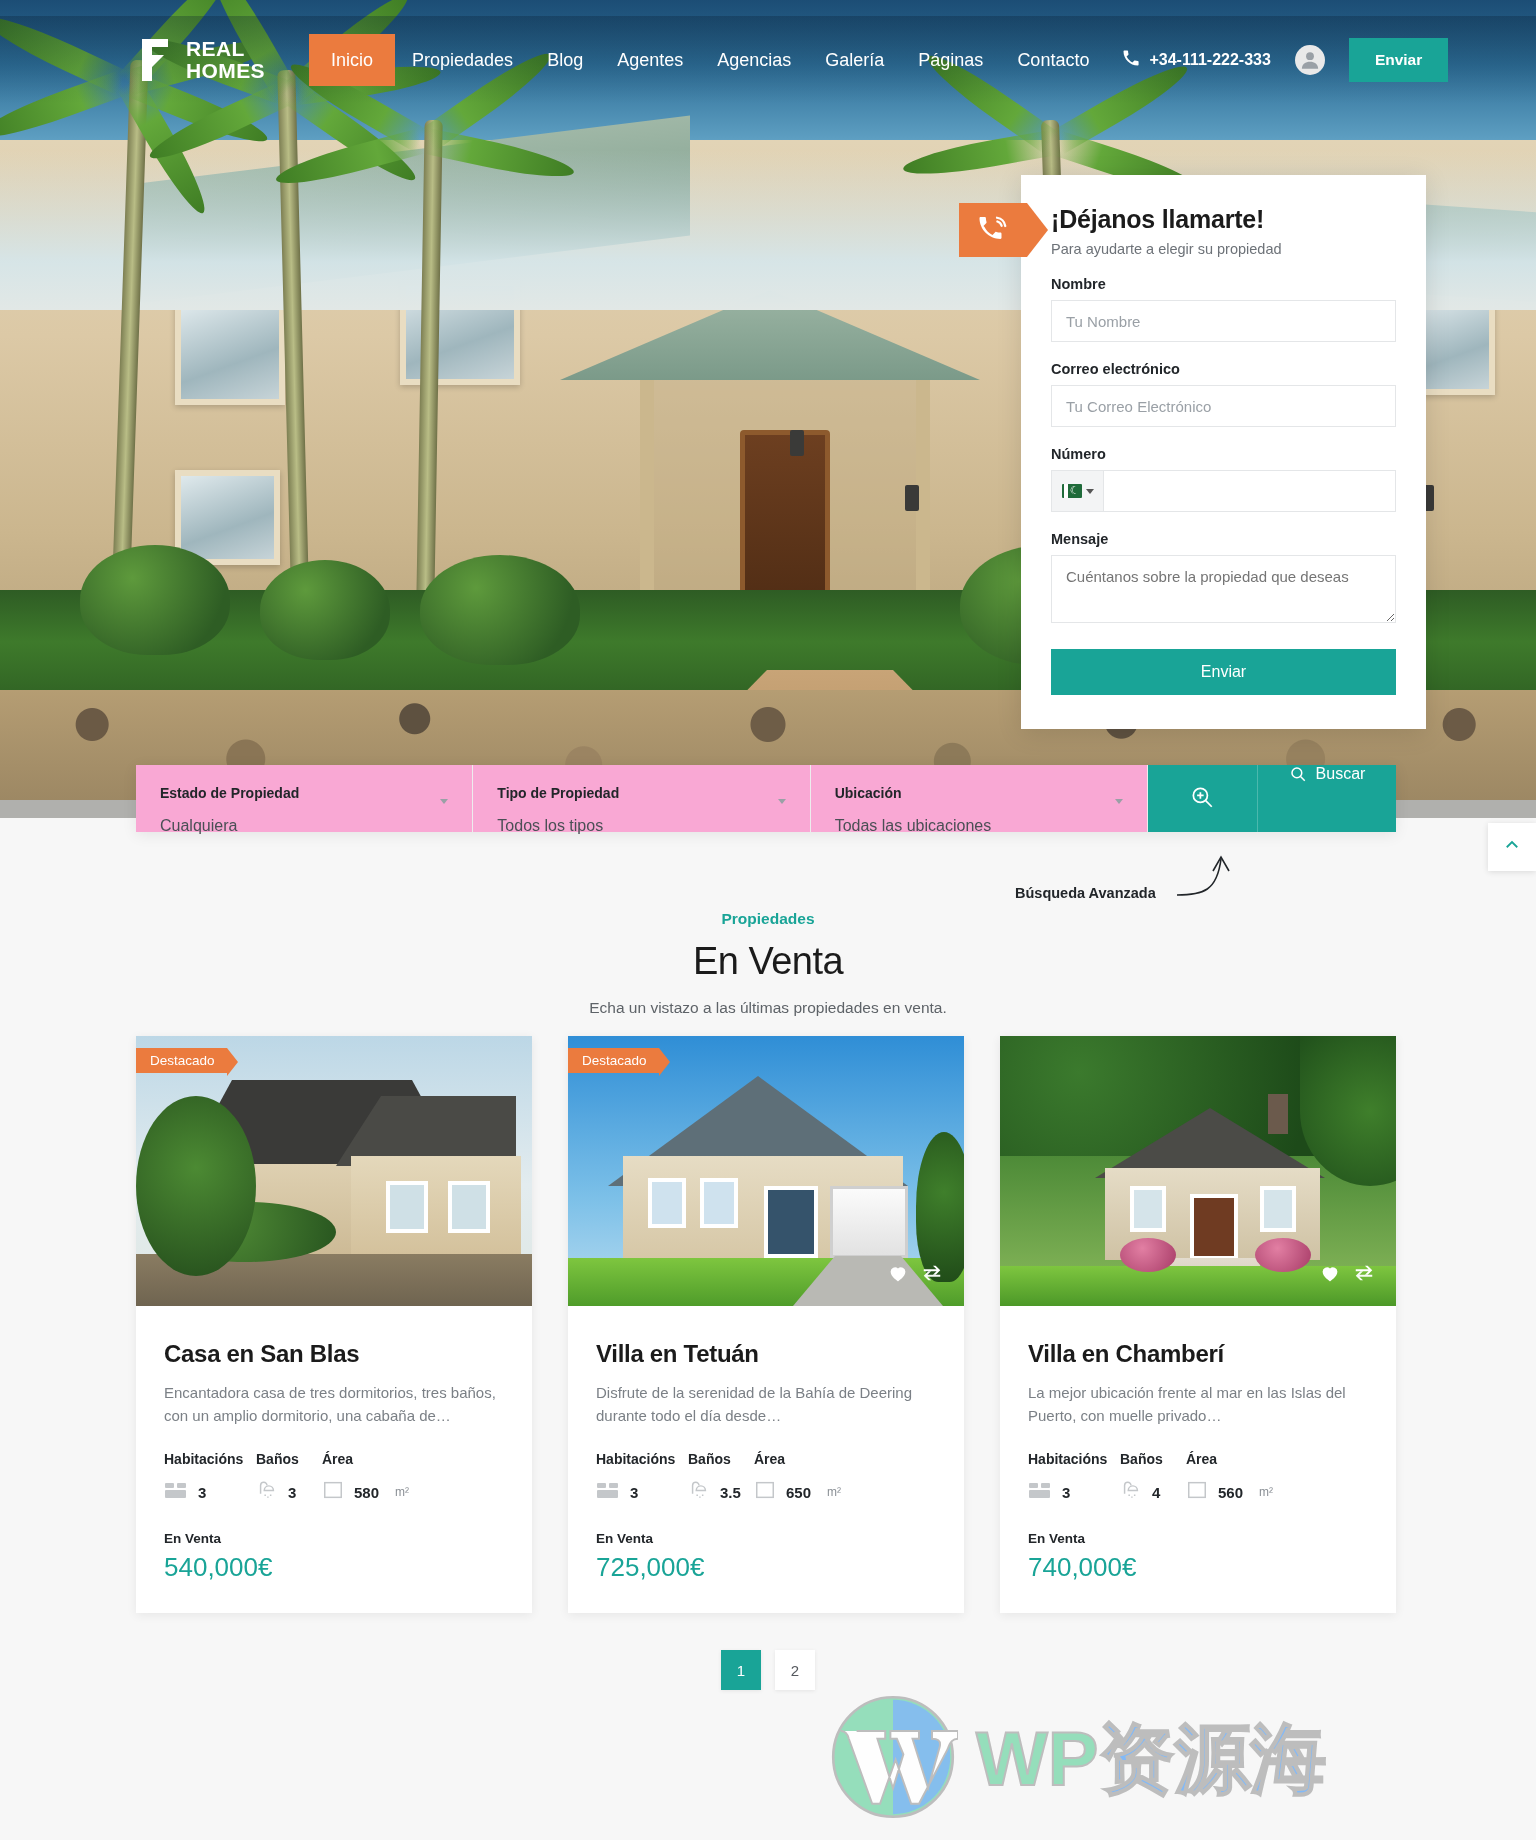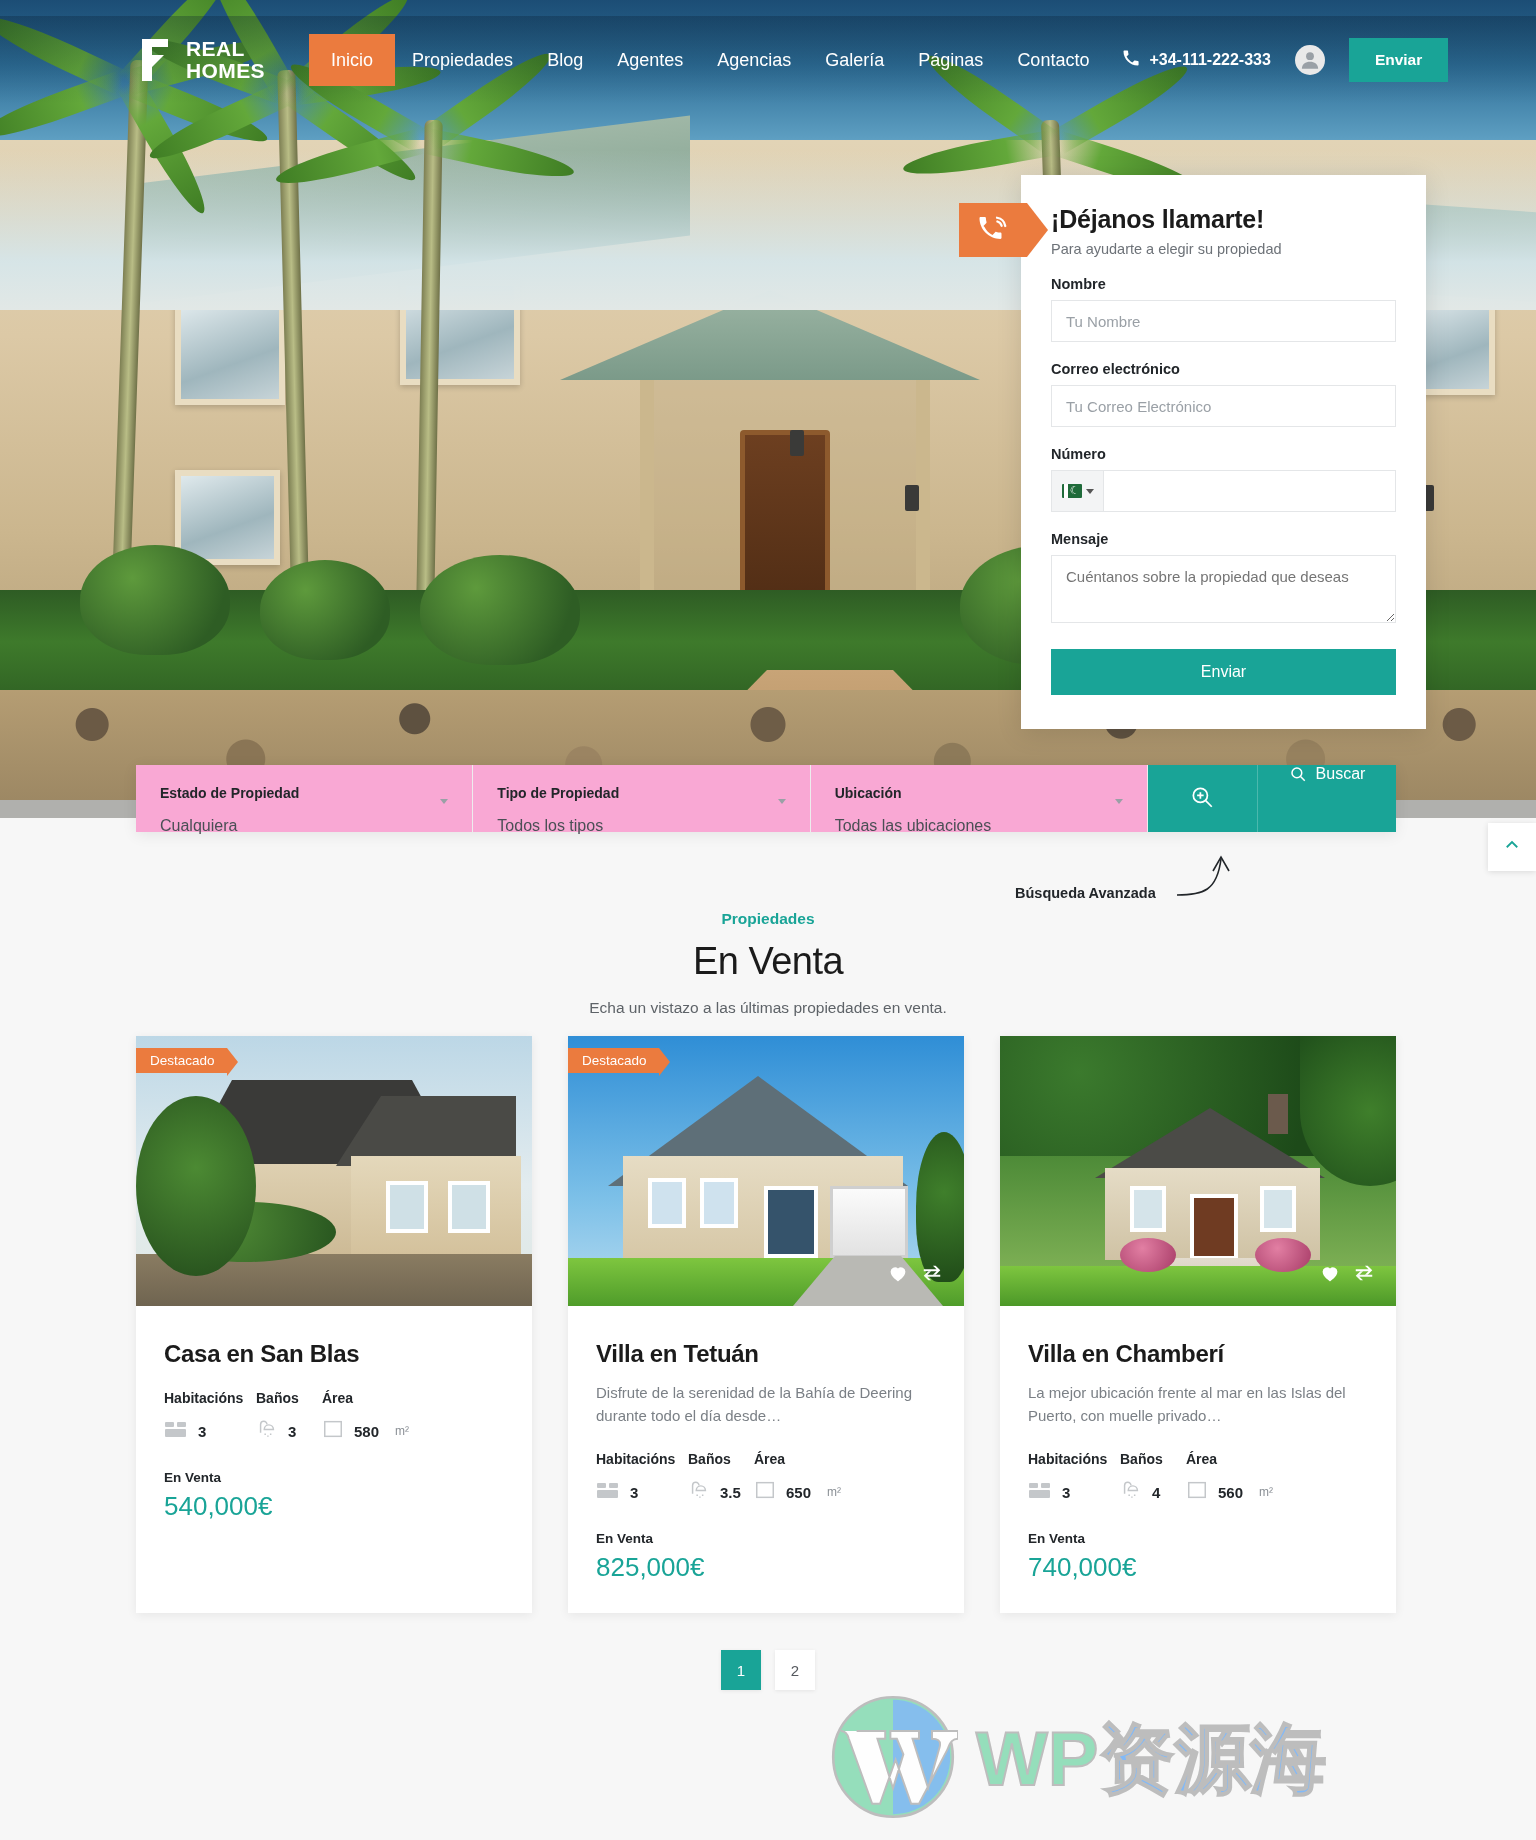--- a/index.html
+++ b/index.html
@@ -469,20 +469,21 @@
         <div style="position:absolute;left:215px;top:120px;width:170px;height:108px;background:linear-gradient(180deg,#e4d8bb,#d2bf99);"></div>
         <div style="position:absolute;left:250px;top:145px;width:42px;height:52px;background:#cfe0e6;border:4px solid #fff;"></div>
         <div style="position:absolute;left:312px;top:145px;width:42px;height:52px;background:#cfe0e6;border:4px solid #fff;"></div>
         <div style="position:absolute;left:0;bottom:0;width:100%;height:52px;background:linear-gradient(180deg,#8a7c62,#6f6450);"></div>
         <div style="position:absolute;left:20px;bottom:44px;width:180px;height:60px;background:radial-gradient(circle at 40% 30%,#4f8a35,#27541f);border-radius:50%;"></div>
         <div style="position:absolute;left:0;top:60px;width:120px;height:180px;background:radial-gradient(circle at 50% 40%,#4c8a33,#244d1c);border-radius:50%;"></div>
         <span class="badge">Destacado</span>
       </div>
       <div class="card-body">
         <div class="card-title">Casa en San Blas</div>
+        <div class="card-desc">Encantadora casa de tres dormitorios, tres baños, con un amplio dormitorio, una cabaña de…</div>
         <div class="specs-head">
           <span>Habitacións</span>
           <span>Baños</span>
           <span>Área</span>
         </div>
         <div class="specs-row">
           <div class="spec sp1">
             <span>
               <svg width="24" height="20" viewBox="0 0 24 20" fill="#c4c7ca">
                 <rect x="1" y="3" width="9" height="5" rx="1"></rect>
@@ -577,21 +578,21 @@
             <span>
               <svg width="22" height="22" viewBox="0 0 24 24" fill="none" stroke="#c4c7ca" stroke-width="1.6">
                 <rect x="3" y="4" width="18" height="16"></rect>
               </svg>
             </span>
             <span class="num">650</span>
             <span class="unit">m²</span>
           </div>
         </div>
         <div class="status">En Venta</div>
-        <div class="price">825,000€</div>
+        <div class="price">725,000€</div>
       </div>
     </div>
 
     <div class="card">
       <div class="card-img">
         <div class="cimg-sky" style="background:linear-gradient(180deg,#2c5f2a,#4e8b38 45%,#8cbb5d 100%);"></div>
         <div style="position:absolute;left:0;top:0;width:100%;height:120px;background:radial-gradient(circle at 20% 30%,#3b7a2d,#1d4a19 70%);"></div>
         <div style="position:absolute;left:300px;top:0;width:140px;height:150px;background:radial-gradient(circle at 50% 50%,#3f7f2b,#20501b);border-radius:0 0 50% 50%;"></div>
         <div style="position:absolute;left:95px;top:72px;width:230px;height:70px;background:#4b4b47;clip-path:polygon(0 100%,50% 0,100% 100%);"></div>
         <div style="position:absolute;left:268px;top:58px;width:20px;height:40px;background:#6b5a4c;"></div>

